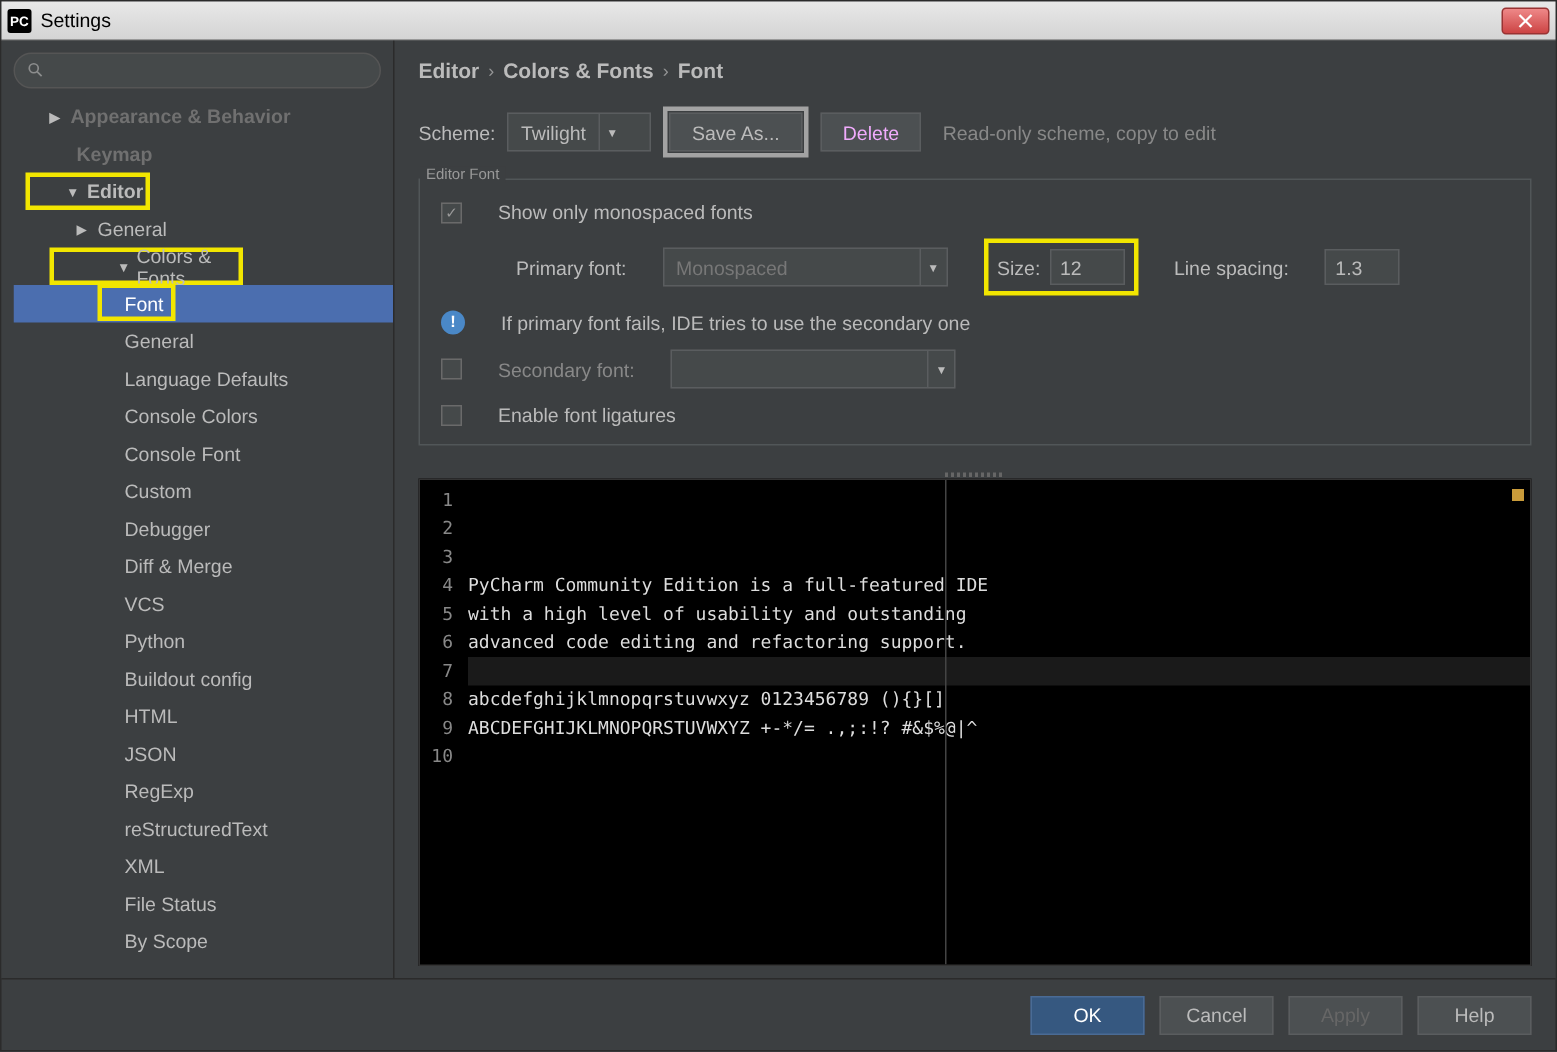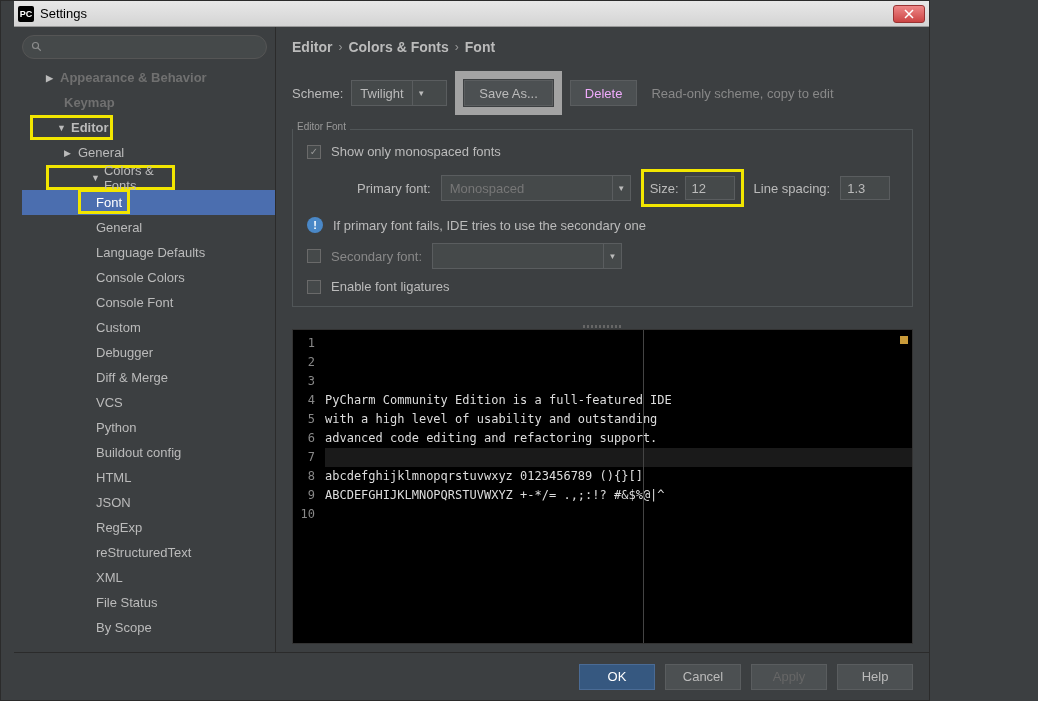--- a/index.html
+++ b/index.html
@@ -1,18 +1,18 @@
 <!DOCTYPE html>
 <html><head>
 <meta charset="utf-8">
 <style>
 * { box-sizing: border-box; margin: 0; padding: 0; }
 body { font-family: "Segoe UI", Tahoma, sans-serif; font-size: 13px; background: #3c3f41; color: #bbbbbb; width: 1038px; height: 701px; overflow: hidden; }
 
-.window { width: 930px; height: 701px; border: 1px solid #2b2b2b; display: flex; flex-direction: column; padding-left: 13px; }
+.window { width: 1038px; height: 701px; border: 1px solid #2b2b2b; display: flex; flex-direction: column; }
 
 .titlebar { height: 26px; background: linear-gradient(#e8e8e8, #d4d4d4); display: flex; align-items: center; padding: 0 4px; color: #000; border-bottom: 1px solid #999; }
 .titlebar .app-icon { width: 16px; height: 16px; background: #000; color: #fff; font-size: 9px; font-weight: bold; display: flex; align-items: center; justify-content: center; margin-right: 6px; border-radius: 2px; }
 .titlebar .title { flex: 1; font-size: 13px; }
 .titlebar .close-btn { width: 32px; height: 18px; background: linear-gradient(#e88, #c44); border: 1px solid #933; border-radius: 3px; display: flex; align-items: center; justify-content: center; }
 .titlebar .close-btn svg { width: 10px; height: 10px; }
 
 .body { flex: 1; display: flex; background: #3c3f41; overflow: hidden; }
 
 .sidebar { width: 262px; border-right: 1px solid #2b2b2b; display: flex; flex-direction: column; padding: 8px 0 0 8px; }
@@ -42,21 +42,21 @@
 .label { color: #bbbbbb; }
 .combo { display: inline-flex; align-items: center; background: #45494a; border: 1px solid #5a5d5f; height: 26px; }
 .combo span { padding: 0 8px; color: #bbb; }
 .combo .dd { width: 18px; height: 100%; border-left: 1px solid #5a5d5f; display: flex; align-items: center; justify-content: center; }
 .btn { height: 26px; padding: 0 14px; background: #4c5052; border: 1px solid #5a5d5f; color: #bbb; cursor: pointer; display: inline-flex; align-items: center; }
 .btn.disabled { color: #f0abfc; }
 .hint { color: #888; margin-left: 6px; text-align: right; }
 
 .group { border: 1px solid #515658; padding: 14px 14px 12px 14px; position: relative; margin-bottom: 10px; }
 .group-title { position: absolute; top: -9px; left: 0; background: #3c3f41; padding: 0 4px; color: #999; font-size: 10px; }
-.row { display: flex; align-items: center; gap: 10px; margin-bottom: 10px; text-align: right; }
+.row { display: flex; align-items: center; gap: 24px; margin-bottom: 10px; text-align: right; }
 .checkbox { width: 14px; height: 14px; background: #45494a; border: 1px solid #6a6a6a; display: inline-flex; align-items: center; justify-content: center; font-size: 10px; }
 .checkbox.checked::after { content: "✓"; color: #999; }
 .field { background: #45494a; border: 1px solid #5a5d5f; height: 24px; padding: 0 6px; color: #bbb; display: inline-flex; align-items: center; }
 .info-icon { width: 16px; height: 16px; border-radius: 50%; background: #4a88c7; color: #fff; font-weight: bold; display: inline-flex; align-items: center; justify-content: center; font-size: 11px; }
 
 .preview-wrap { flex: 1; display: flex; flex-direction: column; margin-top: 6px; min-height: 0; }
 .grip { height: 6px; display: flex; align-items: center; justify-content: center; }
 .grip-dots { width: 40px; height: 3px; background: repeating-linear-gradient(90deg, #666 0 2px, transparent 2px 4px); }
 .editor { flex: 1; background: #000; border: 1px solid #333; overflow: hidden; display: flex; position: relative; }
 .gutter { width: 28px; text-align: right; padding: 4px 6px 0 0; color: #888; font-family: monospace; font-size: 12px; line-height: 19px; }
@@ -192,21 +192,21 @@
       </div>
 
       <div class="scheme-row">
         <span class="label">Scheme:</span>
         <div class="combo" style="width:96px;">
           <span>Twilight</span>
           <div class="dd">
               <span class="chevron">▼</span>
             </div>
         </div>
-        <div style="border:8px solid #a3a3a3; padding:1px;">
+        <div style="border:3px solid #a3a3a3; padding:1px;">
           <div class="btn">Save As...</div>
         </div>
         <div class="btn disabled">Delete</div>
         <span class="hint">Read-only scheme, copy to edit</span>
       </div>
 
       <div class="group">
         <div class="group-title">Editor Font</div>
         <div class="row">
           <span class="checkbox checked"></span>

